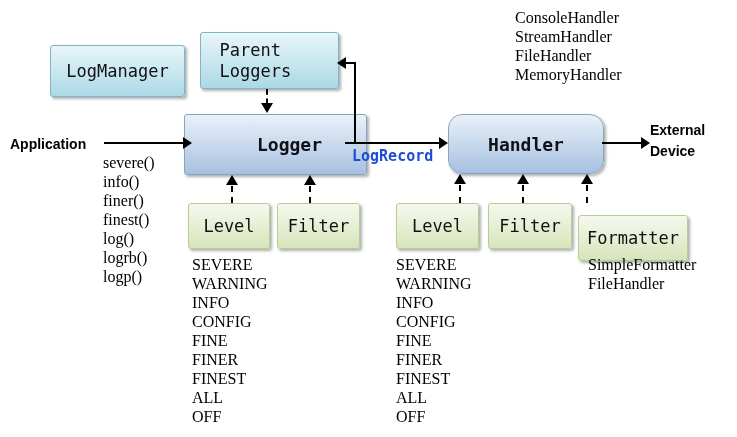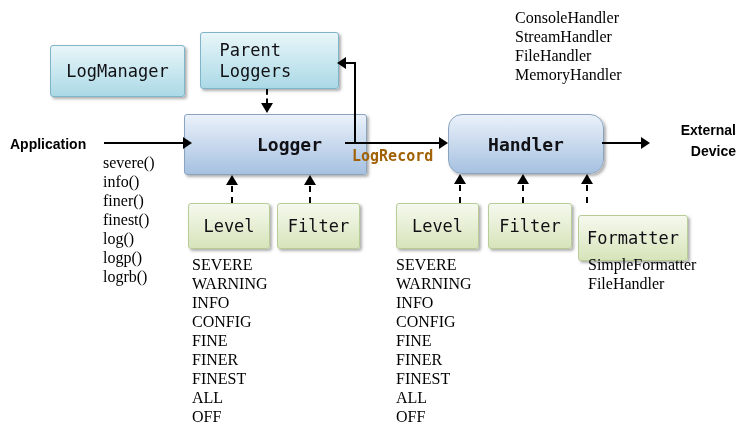--- a/index.html
+++ b/index.html
@@ -32,21 +32,21 @@
   .mono-list{
     position:absolute;font-family:Liberation Serif, serif;
     font-size:16px;line-height:19px;color:#000;white-space:pre;
   }
   .bold-sans{
     position:absolute;font-family:"Liberation Sans","DejaVu Sans",sans-serif;
     font-weight:bold;font-size:14px;color:#000;line-height:16px;
   }
   .bold-mono{
     position:absolute;font-family:"DejaVu Sans Mono",monospace;
-    font-weight:bold;font-size:15px;color:#a16207;
+    font-weight:bold;font-size:15px;color:#1d4ed8;
   }
   .hline{position:absolute;height:2px;background:var(--arrow,#000);}
   .vline{position:absolute;width:2px;background:var(--arrow,#000);}
   .dash-v{position:absolute;width:0;border-left:2px dashed var(--arrow,#000);}
   .tri-right{position:absolute;width:0;height:0;
     border-top:6px solid transparent;border-bottom:6px solid transparent;
     border-left:9px solid var(--arrow,#000);}
   .tri-left{position:absolute;width:0;height:0;
     border-top:6px solid transparent;border-bottom:6px solid transparent;
     border-right:9px solid var(--arrow,#000);}
@@ -87,24 +87,24 @@
   </div>
   <div class="box green" style="left:488px;top:203px;width:82px;height:44px;">
     <span>Filter</span>
   </div>
   <div class="box green" style="left:578px;top:203px;width:108px;height:44px;margin-top:12px;">
     <span>Formatter</span>
   </div>
 
   <div class="bold-sans" style="left:10px;top:136px;">Application</div>
   <div class="bold-mono" style="left:352px;top:147px;">LogRecord</div>
-  <div class="bold-sans" style="left:650px;top:120px;width:86px;text-align:right;line-height:21px;">External Device</div>
+  <div class="bold-sans" style="left:650px;top:120px;width:86px;text-align:left;line-height:21px;">External Device</div>
 
   <div class="mono-list" style="left:515px;top:8px;"><div>ConsoleHandler</div><div>StreamHandler</div><div>FileHandler</div><div>MemoryHandler</div></div>
-  <div class="mono-list" style="left:103px;top:153px;"><div>severe()</div><div>info()</div><div>finer()</div><div>finest()</div><div>log()</div><div>logp()</div><div>logrb()</div></div>
+  <div class="mono-list" style="left:103px;top:153px;"><div>severe()</div><div>info()</div><div>finer()</div><div>finest()</div><div>log()</div><div>logrb()</div><div>logp()</div></div>
   <div class="mono-list" style="left:192px;top:255px;"><div>SEVERE</div><div>WARNING</div><div>INFO</div><div>CONFIG</div><div>FINE</div><div>FINER</div><div>FINEST</div><div>ALL</div><div>OFF</div></div>
   <div class="mono-list" style="left:396px;top:255px;"><div>SEVERE</div><div>WARNING</div><div>INFO</div><div>CONFIG</div><div>FINE</div><div>FINER</div><div>FINEST</div><div>ALL</div><div>OFF</div></div>
   <div class="mono-list" style="left:588px;top:255px;"><div>SimpleFormatter</div><div>FileHandler</div></div>
 
   <div class="hline" style="left:104px;top:142px;width:80px;"></div>
   <div class="tri-right" style="left:183px;top:137px;"></div>
 
   <div class="hline" style="left:345px;top:142px;width:95px;"></div>
   <div class="tri-right" style="left:439px;top:137px;"></div>
 

